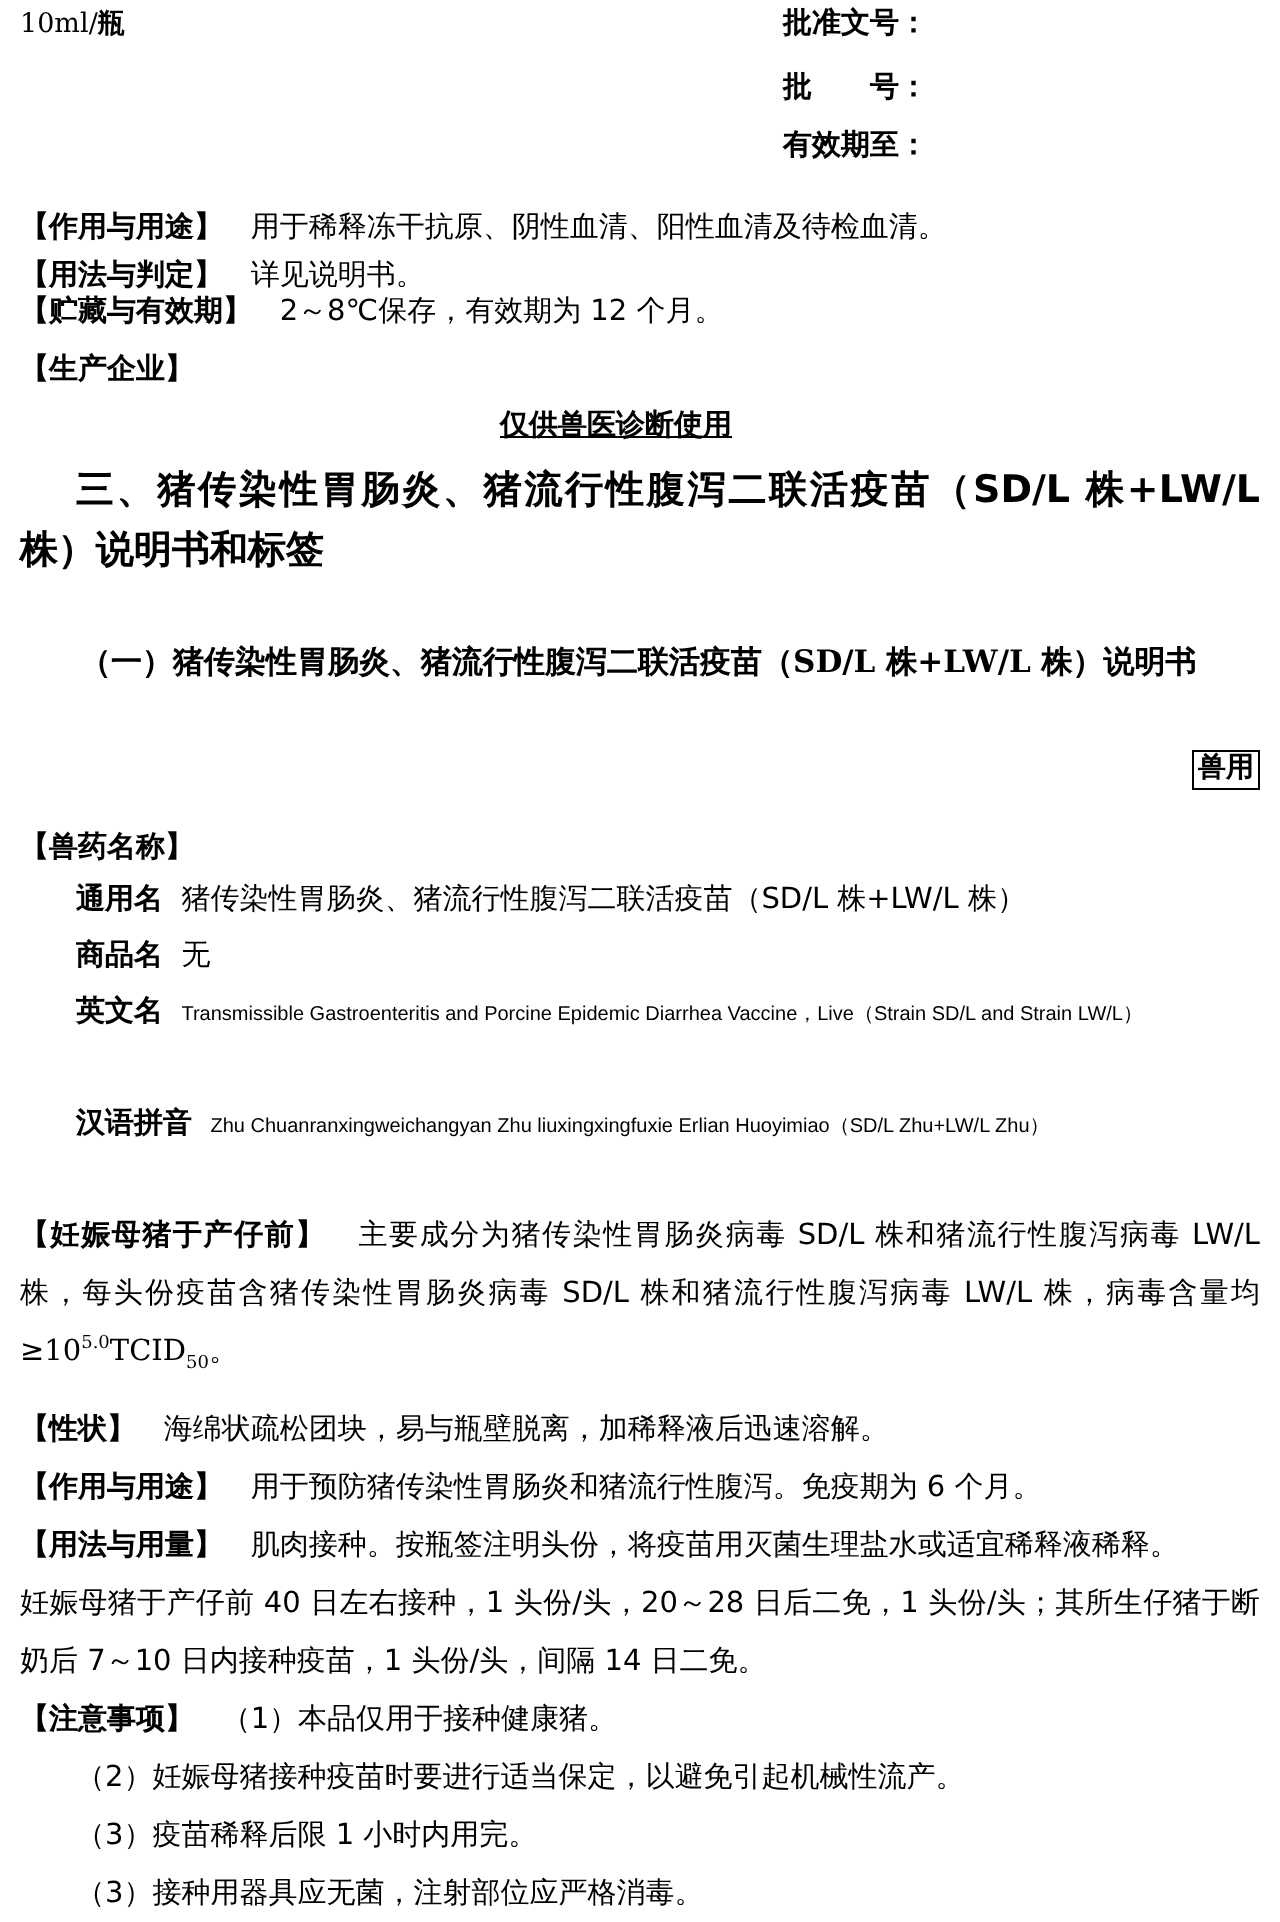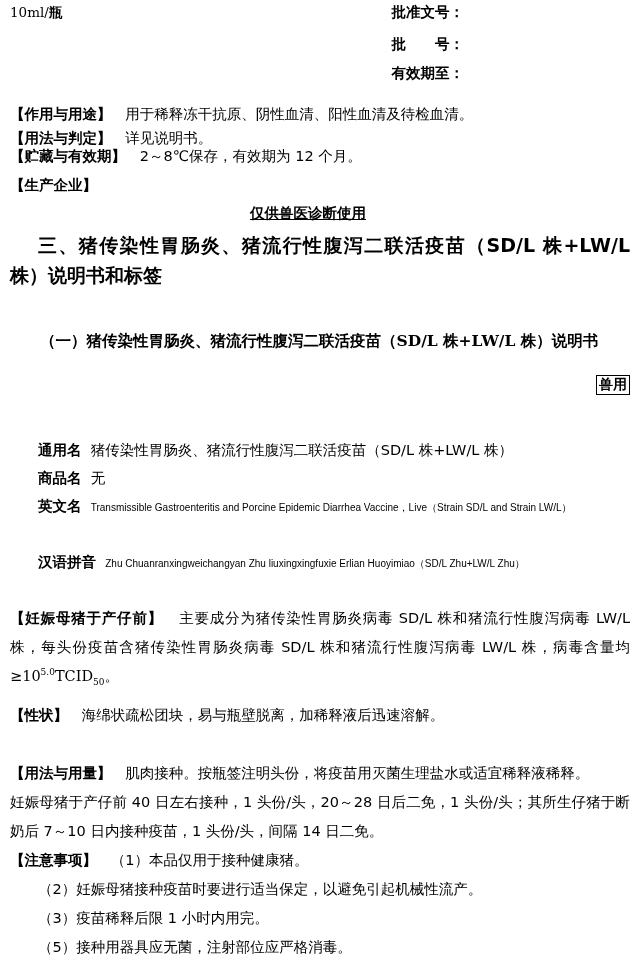--- a/index.html
+++ b/index.html
@@ -172,24 +172,27 @@
   <div class="para" style="top:171px;">
     <span class="lbl">【生产企业】</span>
   </div>
 
   <div class="centre-note" style="top:203px;">
     <span>仅供兽医诊断使用</span>
   </div>
 
   <div class="chapter" style="top:230px;">三、猪传染性胃肠炎、猪流行性腹泻二联活疫苗（SD/L 株+LW/L 株）说明书和标签</div>
 
-  <div class="subhead" style="top:316px;margin-top:10px;">（一）猪传染性胃肠炎、猪流行性腹泻二联活疫苗（SD/L 株+LW/L 株）说明书</div>
+  <div class="subhead" style="top:316px;">（一）猪传染性胃肠炎、猪流行性腹泻二联活疫苗（SD/L 株+LW/L 株）说明书</div>
 
   <div class="badge" style="top:375px;">兽用</div>
 
+  <div class="para" style="top:410px;">
+    <span class="lbl">【兽药名称】</span>
+  </div>
 
   <div class="name-row" style="top:436px;">
     <span class="k">通用名</span>&nbsp;&nbsp;<span>猪传染性胃肠炎、猪流行性腹泻二联活疫苗（SD/L 株+LW/L 株）</span>
   </div>
 
   <div class="name-row" style="top:464px;">
     <span class="k">商品名</span>&nbsp;&nbsp;<span>无</span>
   </div>
 
   <div class="hang" style="top:492px;">
@@ -201,20 +204,23 @@
   </div>
 
   <div class="para" style="top:604px;">
     <span class="lbl">【妊娠母猪于产仔前】</span>&nbsp;&nbsp;&nbsp;<span>主要成分为猪传染性胃肠炎病毒 SD/L 株和猪流行性腹泻病毒 LW/L 株，每头份疫苗含猪传染性胃肠炎病毒 SD/L 株和猪流行性腹泻病毒 LW/L 株，病毒含量均≥</span><span class="num">10</span><sup class="num">5.0</sup><span class="num">TCID</span><sub class="num">50</sub><span>。</span>
   </div>
 
   <div class="para" style="top:701px;">
     <span class="lbl">【性状】</span>&nbsp;&nbsp;&nbsp;<span>海绵状疏松团块，易与瓶壁脱离，加稀释液后迅速溶解。</span>
   </div>
 
+  <div class="para" style="top:730px;">
+    <span class="lbl">【作用与用途】</span>&nbsp;&nbsp;&nbsp;<span>用于预防猪传染性胃肠炎和猪流行性腹泻。免疫期为 6 个月。</span>
+  </div>
 
   <div class="para" style="top:759px;">
     <span class="lbl">【用法与用量】</span>&nbsp;&nbsp;&nbsp;<span>肌肉接种。按瓶签注明头份，将疫苗用灭菌生理盐水或适宜稀释液稀释。</span>
   </div>
 
   <div class="para" style="top:788px;">
     <span>妊娠母猪于产仔前 40 日左右接种，1 头份/头，20～28 日后二免，1 头份/头；其所生仔猪于断奶后 7～10 日内接种疫苗，1 头份/头，间隔 14 日二免。</span>
   </div>
 
   <div class="para" style="top:846px;">
@@ -223,16 +229,16 @@
 
   <div class="note-line" style="top:875px;">
     <span>（2）妊娠母猪接种疫苗时要进行适当保定，以避免引起机械性流产。</span>
   </div>
 
   <div class="note-line" style="top:904px;">
     <span>（3）疫苗稀释后限 1 小时内用完。</span>
   </div>
 
   <div class="note-line" style="top:933px;">
-    <span>（5）接种用器具应无菌，注射部位应严格消毒。</span>
+    <span>（3）接种用器具应无菌，注射部位应严格消毒。</span>
   </div>
 
 </div>
 
 </body></html>

